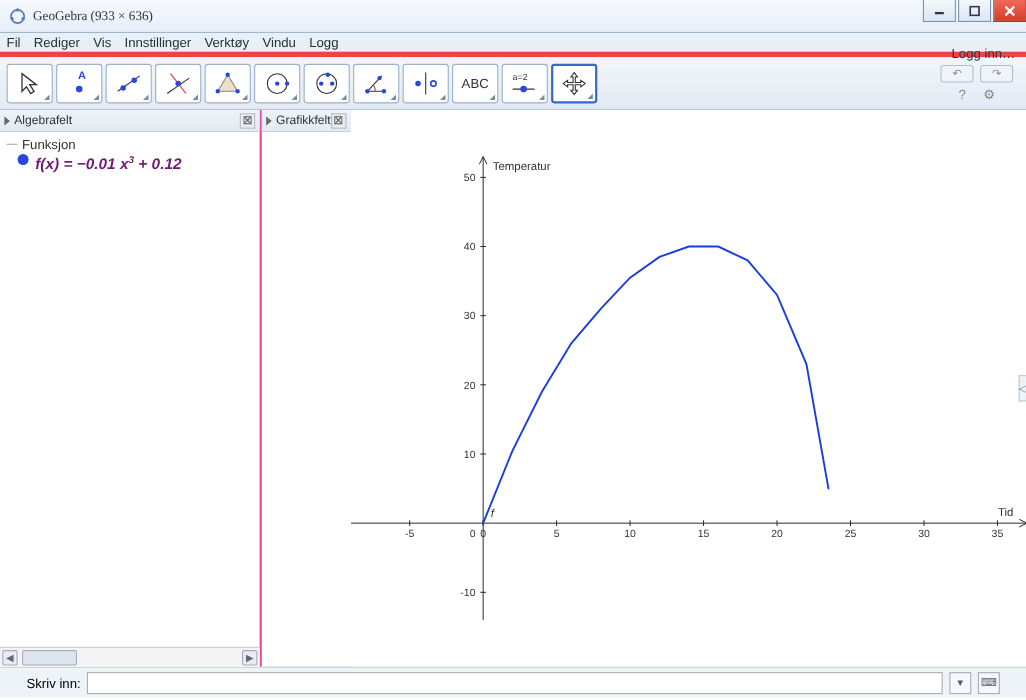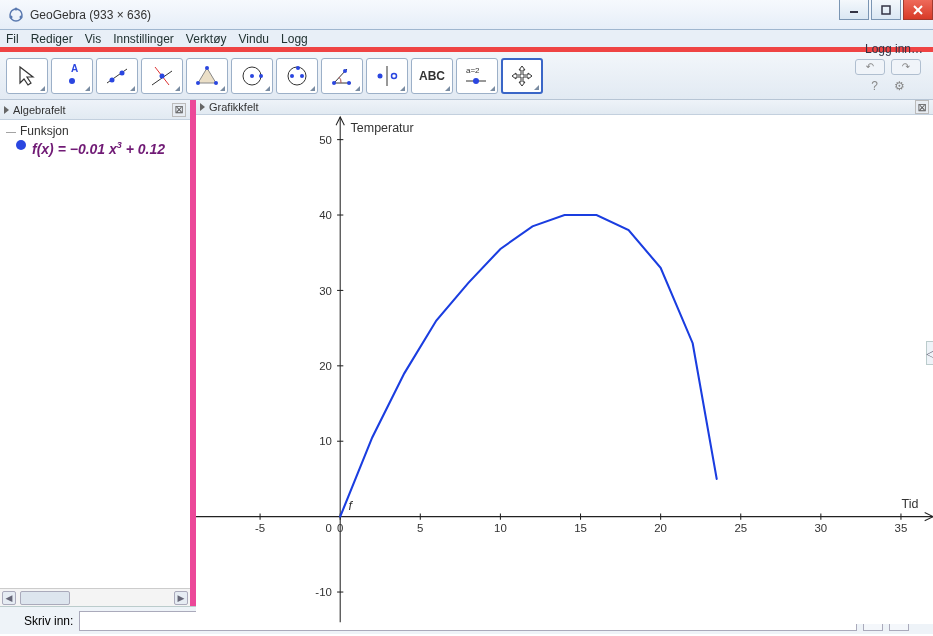--- a/index.html
+++ b/index.html
@@ -1,21 +1,21 @@
 <!DOCTYPE html>
 <html><head>
 <meta charset="utf-8">
 <style>
   * { box-sizing: border-box; margin: 0; padding: 0; font-family: Arial, sans-serif; }
   body { background: #fff; width: 933px; height: 636px; overflow: hidden; }
 
   
   .titlebar { height: 30px; background: linear-gradient(#f6f9fd,#e6eef8); border-bottom: 1px solid #9fb6cf; display: flex; align-items: center; padding-left: 8px; }
   .titlebar .logo { width: 16px; height: 16px; margin-right: 6px; }
-  .titlebar .title { font-size: 12px; color: #333; flex: 1; }
+  .titlebar .title { font-size: 12px; color: #333; flex: 1; font-family: Liberation Serif, serif; }
   .winbtns { display: flex; height: 100%; align-items: flex-start; }
   .winbtn { width: 30px; height: 20px; margin-top: 0; border: 1px solid #7a95b3; border-top: none; display: flex; align-items: center; justify-content: center; background: linear-gradient(#f4f8fc,#dae7f3); }
   .winbtn.close { background: linear-gradient(#ee6a5a,#d83a28); border-color: #a13a2f; }
   .winbtn + .winbtn { margin-left: 2px; }
 
   
   .menubar { height: 22px; background: #e8eff7; border-bottom: 5px solid #ef4444; display: flex; align-items: center; padding: 0 6px; font-size: 12px; color: #233; }
   .menubar .item { margin-right: 12px; cursor: pointer; }
   .menubar .login { margin-left: auto; margin-right: 4px; color: #334; margin-top: 21px; }
 
@@ -28,33 +28,33 @@
   .undoRow { display: flex; gap: 6px; }
   .smallbtn { width: 30px; height: 16px; border: 1px solid #b0bfd0; border-radius: 3px; background: #f0f4f9; font-size: 10px; color: #888; display: flex; align-items:center; justify-content:center;}
   .iconRow { display: flex; gap: 16px; color: #888; font-size: 12px; }
 
   
   .panels { display: flex; height: calc(636px - 30px - 22px - 48px - 28px - 2px); }
   .panelhead { height: 20px; background: linear-gradient(#eef3f9,#e2eaf2); border-bottom: 1px solid #c3d0de; display: flex; align-items: center; padding: 0 4px; font-size: 11px; color: #333; }
   .panelhead .tri { border-left: 5px solid #666; border-top: 4px solid transparent; border-bottom: 4px solid transparent; margin-right: 4px; }
   .panelhead .x { margin-left: auto; font-size: 11px; color: #555; background: #e8edf3; border:1px solid #bbb; width:14px; height:14px; display:flex;align-items:center;justify-content:center; }
 
-  .algebra { width: 196px; border-right: 6px solid #ec4899; display: flex; flex-direction: column; background:#fff; }
+  .algebra { width: 238px; border-right: 2px solid #ec4899; display: flex; flex-direction: column; background:#fff; }
   .algebra-body { flex: 1; padding: 4px 6px; font-size: 12px; overflow:hidden; }
   .treehead { color: #333; margin-bottom: 2px; display:flex; align-items:center; gap:4px;}
   .treehead .minus { color:#888; font-size:10px;}
   .funcrow { display: flex; align-items: flex-start; margin-left: 10px; color: #701a75; font-family: 'Times New Roman', serif; font-style: italic; font-size: 14px; font-weight: bold; }
   .funcrow .bullet { width: 10px; height: 10px; background: #2a46e0; border-radius: 50%; margin-right: 6px; }
   .funcrow sup { font-size: 9px; }
   .algebra-scroll { height: 18px; border-top: 1px solid #ccc; background: #f4f4f4; position: relative; }
   .algebra-scroll .thumb { position:absolute; left:20px; width:50px; height:14px; top:2px; background:#dde5ee; border:1px solid #aab; border-radius:2px; }
   .algebra-scroll .arrL, .algebra-scroll .arrR { position:absolute; top:2px; width:14px; height:14px; background:#e6ecf3; border:1px solid #aab; border-radius:2px; display:flex;align-items:center;justify-content:center; color:#667; font-size:9px;}
   .algebra-scroll .arrL{left:2px;} .algebra-scroll .arrR{right:2px;}
 
-  .graphics { flex: 1; display: flex; flex-direction: column; position: relative; text-align: center; }
+  .graphics { flex: 1; display: flex; flex-direction: row; position: relative; text-align: center; }
   .graph-body { flex: 1; position: relative; background: #fff; }
   .sidehandle { position: absolute; right: -1px; top: 50%; transform: translateY(-50%); width: 8px; height: 24px; color:#667; font-size:10px; display:flex;align-items:center;justify-content:center; background:#eef3f8; border:1px solid #bcc;}
 
   
   .inputbar { height: 28px; border-top: 1px solid #bcc; background: #eef3f8; display: flex; align-items: center; padding: 0 24px; font-size: 12px; gap:6px; }
   .inputbar input { flex: 1; height: 20px; border: 1px solid #aab; padding: 0 4px; font-size: 12px; }
   .dropbtn, .helpbtn { width: 20px; height: 20px; border: 1px solid #aab; background: #f4f7fb; display: flex; align-items: center; justify-content: center; font-size: 10px; color:#556; }
 
 </style>
 </head>
@@ -167,21 +167,21 @@
     </div>
   <div class="toolbtn">
       <svg width="26" height="26">
         <line x1="13" y1="3" x2="13" y2="23" stroke="#333"></line>
         <circle cx="6" cy="13" r="2.5" fill="#2a46e0"></circle>
         <circle cx="20" cy="13" r="2.5" fill="none" stroke="#2a46e0" stroke-width="1.5"></circle>
       </svg>
       <span class="tri"></span>
     </div>
   <div class="toolbtn">
-      <span style="font-size:12px;font-weight:bold;color:#333;">ABC</span>
+      <span style="font-size:12px;font-weight:normal;color:#333;">ABC</span>
       <span class="tri"></span>
     </div>
   <div class="toolbtn">
       <svg width="30" height="26">
         <text x="4" y="10" font-size="8" fill="#333">a=2</text>
         <line x1="4" y1="18" x2="24" y2="18" stroke="#333"></line>
         <circle cx="14" cy="18" r="3" fill="#2a46e0"></circle>
       </svg>
       <span class="tri"></span>
     </div>

